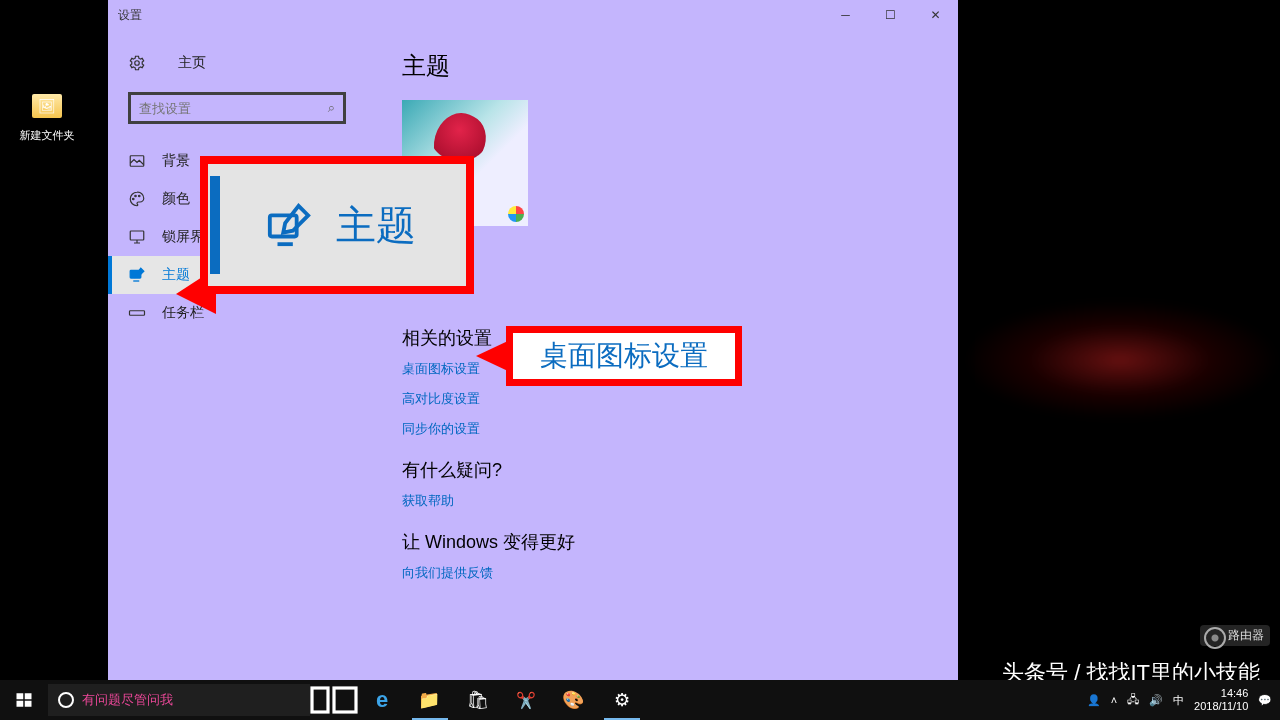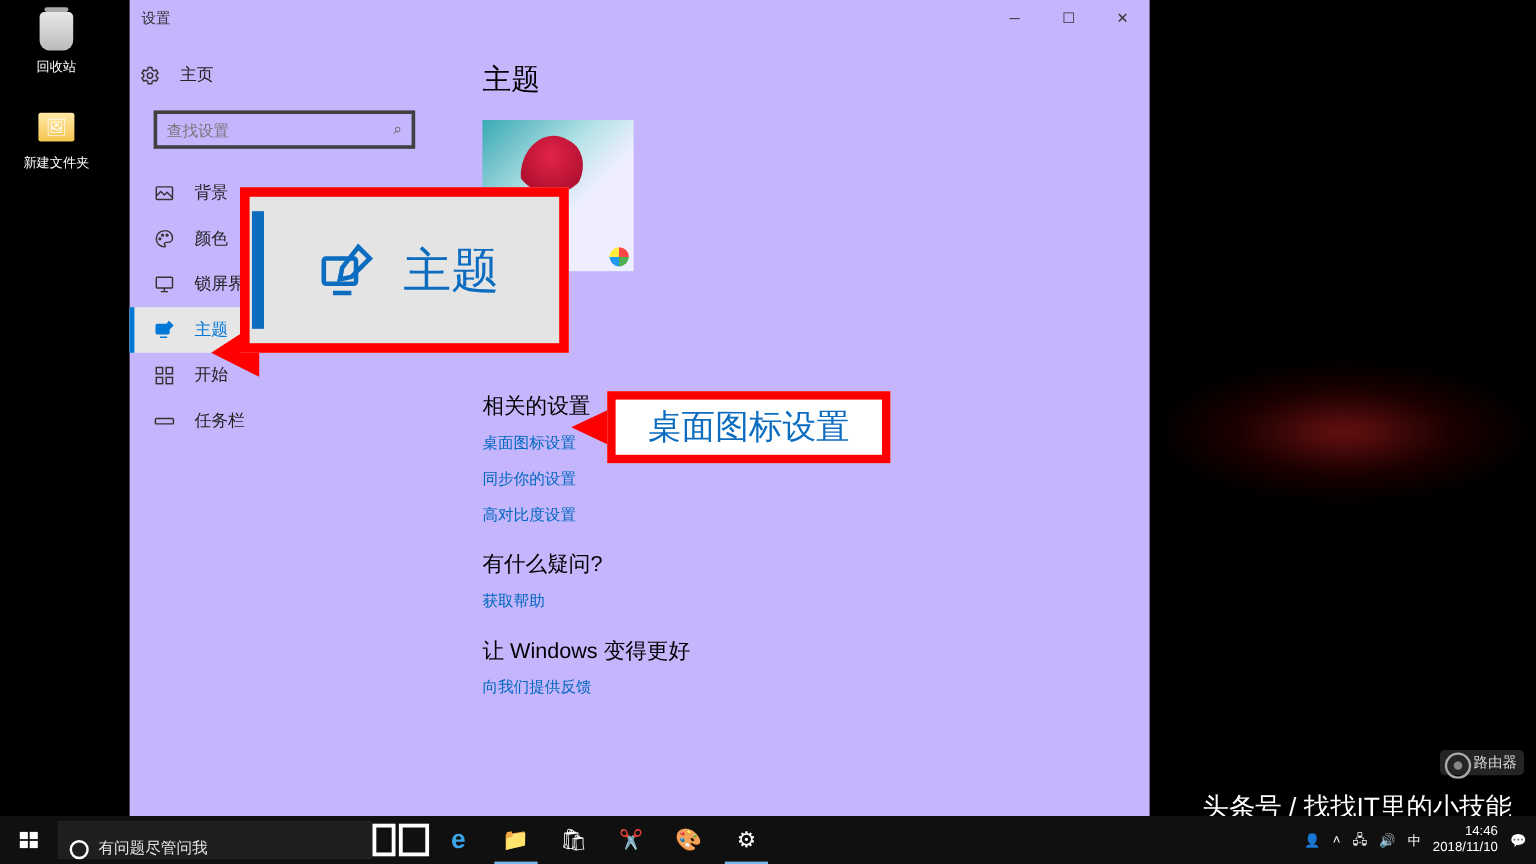--- a/index.html
+++ b/index.html
@@ -20,21 +20,21 @@
   filter: blur(4px); }
 
 
 .win { position: absolute; left: 108px; top: 0; width: 850px; height: 680px; background: #c4b5fd; box-shadow: 0 0 14px rgba(0,0,0,.4); display: flex; flex-direction: column; }
 .titlebar { height: 30px; display: flex; align-items: center; justify-content: space-between; padding-left: 10px; font-size: 12px; color: #333; }
 .win-controls { display: flex; }
 .win-controls div { width: 45px; height: 30px; display:flex; align-items:center; justify-content:center; font-size:12px; color:#333; cursor:pointer; }
 .win-body { flex: 1; display: flex; }
 
 .sidebar { width: 268px; padding-top: 18px; }
-.home-row { display:flex; align-items:center; gap:16px; padding: 6px 8px; font-size:14px; color:#222; cursor:pointer; }
+.home-row { display:flex; align-items:center; gap:32px; padding: 6px 20px; font-size:14px; color:#222; cursor:pointer; }
 .gear { width:18px; height:18px; }
 .search { margin: 14px 20px 18px; width: 218px; height: 32px; border: 3px solid #404040; display:flex; align-items:center; padding: 0 8px; position:relative; }
 .search input { border:none; outline:none; width:100%; font-size:13px; color:#666; background:transparent; }
 .search .mag { position:absolute; right:8px; color:#666; font-size:13px; }
 .section-label { padding: 4px 20px 10px; font-size:12px; color:#666; }
 .nav-item { display:flex; align-items:center; gap:16px; padding: 10px 20px; font-size:14px; color:#222; cursor:pointer; position:relative; }
 .nav-item.active { background:#e6e6e6; color:#0078d7; }
 .nav-item.active::before { content:""; position:absolute; left:0; top:0; bottom:0; width:4px; background:#0078d7; }
 .nav-item.active .nav-ico svg { stroke:#0078d7; fill:#0078d7; }
 .nav-ico { width:18px; height:18px; display:flex; align-items:center; justify-content:center; }
@@ -61,39 +61,33 @@
 
 
 .watermark { position:absolute; right:20px; bottom:32px; color:#fff; font-size:22px; font-weight:400; display:flex; align-items:center; gap:10px; }
 .router-badge { position:absolute; right:10px; top:625px; background:rgba(60,60,60,.6); color:#ddd; font-size:12px; padding:2px 6px 2px 28px; border-radius:4px; }
 .router-badge::before { content:""; position:absolute; left:4px; top:2px; width:18px; height:18px; border:2px solid #aaa; border-radius:50%; background:radial-gradient(circle at 50% 50%, #888 3px, transparent 4px);}
 
 
 .taskbar { position:absolute; left:0; right:0; bottom:0; height:40px; background:#101010; display:flex; align-items:center; color:#fff; }
 .tb-btn { width:48px; height:40px; display:flex; align-items:center; justify-content:center; cursor:pointer; }
 .start svg{width:18px;height:18px;}
-.cortana-box { flex: 0 0 262px; height:32px; background:#1f1f1f; margin-left:0; display:flex; align-items:flex-end; gap:8px; padding:0 10px; font-size:13px; color:#e5e5e5; }
+.cortana-box { flex: 0 0 262px; height:32px; background:#1f1f1f; margin-left:0; display:flex; align-items:center; gap:8px; padding:0 10px; font-size:13px; color:#ec4899; }
 .cortana-ring { width:16px;height:16px;border:2px solid #fff; border-radius:50%; }
 .tb-app { width:48px;height:40px; display:flex; align-items:center; justify-content:center; cursor:pointer; position:relative; }
 .tb-app .underline { position:absolute; bottom:0; left:6px; right:6px; height:2px; background:#76b9ed; display:none;}
 .tb-app.running .underline{display:block;}
 .tray { margin-left:auto; display:flex; align-items:center; gap:10px; padding-right:8px; font-size:11px; color:#fff; }
 .tray .clock { text-align:right; line-height:13px; font-size:11px; }
 .tray-icon { cursor:pointer; }
 </style>
 </head>
 <body>
 
 <div class="desktop">
-  <div class="desktop-icon" style="left:12px; top:8px;">
-    <div class="ico">
-        <div class="recycle-ico"></div>
-      </div>
-    <div>回收站</div>
-  </div>
   <div class="desktop-icon" style="left:12px; top:88px;">
     <div class="ico">
         <div class="folder-ico"></div>
       </div>
     <div>新建文件夹</div>
   </div>
   <div class="glow"></div>
 </div>
 
 <div class="win">
@@ -154,48 +148,37 @@
               <rect x="3" y="6" width="14" height="10" rx="1"></rect>
               <path d="M7 20h8"></path>
               <path d="M17 3l4 4-7 7-4 1 1-4z"></path>
             </svg>
           </span>
         <span>主题</span>
       </div>
       <div class="nav-item">
         <span class="nav-ico">
             <svg viewBox="0 0 24 24" width="18" height="18" fill="none" stroke="#333" stroke-width="1.6">
-              <rect x="3" y="3" width="7" height="7"></rect>
-              <rect x="14" y="3" width="7" height="7"></rect>
-              <rect x="3" y="14" width="7" height="7"></rect>
-              <rect x="14" y="14" width="7" height="7"></rect>
-            </svg>
-          </span>
-        <span>开始</span>
-      </div>
-      <div class="nav-item">
-        <span class="nav-ico">
-            <svg viewBox="0 0 24 24" width="18" height="18" fill="none" stroke="#333" stroke-width="1.6">
               <rect x="2" y="9" width="20" height="6" rx="1"></rect>
             </svg>
           </span>
         <span>任务栏</span>
       </div>
     </div>
 
     <div class="content">
       <h1>主题</h1>
       <div class="theme-thumb">
           <div class="badge"></div>
         </div>
 
       <div class="subhead">相关的设置</div>
       <a class="link">桌面图标设置</a>
+      <a class="link">高对比度设置</a>
       <a class="link">同步你的设置</a>
-      <a class="link">高对比度设置</a>
 
       <div class="subhead">有什么疑问?</div>
       <a class="link">获取帮助</a>
 
       <div class="subhead">让 Windows 变得更好</div>
       <a class="link">向我们提供反馈</a>
     </div>
   </div>
 </div>
 

